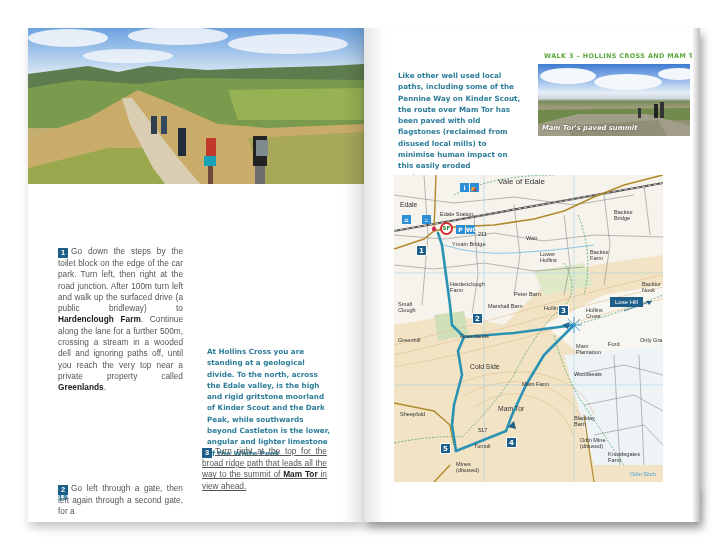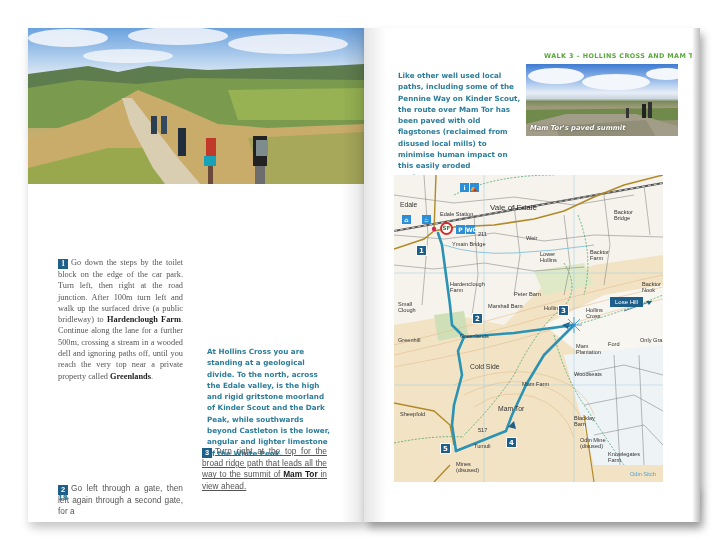--- a/index.html
+++ b/index.html
@@ -33,21 +33,21 @@
   .col .green { color: #6aa84f; }
   .step-num { display: inline-block; width: 10px; height: 10px; line-height: 10px; text-align: center;
               background: #1e5f8a; color: #fff; font-weight: bold; font-size: 7.5px; margin-right: 3px; vertical-align: -1px; }
   .aside { position: absolute; font-family: "DejaVu Sans", sans-serif; font-weight: bold; font-size: 7.2px;
            line-height: 11.3px; color: #2d7d9a; }
   .folio { position: absolute; font-family: "DejaVu Sans", sans-serif; font-weight: bold; font-size: 7px; color: #2d7d9a; }
 
   .running-head { position: absolute; font-family: "DejaVu Sans", sans-serif; font-weight: bold; font-size: 6.4px;
                   color: #5aa83a; letter-spacing: 0.4px; white-space: nowrap; }
 
-  .summit-photo { position: absolute; left: 162px; top: 36px; width: 152px; height: 72px; overflow: hidden;
+  .summit-photo { position: absolute; left: 174px; top: 36px; width: 152px; height: 72px; overflow: hidden;
                   background: linear-gradient(to bottom, #3f7bd2 0%, #8fb5e8 20%, #e7eef7 40%, #cbd6de 48%, #7a8c5a 52%, #9c9a78 60%, #8c8a70 100%); }
   .summit-photo .caption { left: 4px; bottom: 4px; background: transparent; font-size: 6.8px; padding: 0; text-shadow: 0 0 2px rgba(0,0,0,0.6); }
 
   .map { position: absolute; left: 30px; top: 147px; width: 269px; height: 307px; overflow: hidden; background: #f6f3ec; }
   .map svg { position: absolute; left: 0; top: 0; }
   .maplabel { position: absolute; font-family: "Liberation Sans", sans-serif; font-size: 5.6px; color: #333; white-space: nowrap; }
   .maplabel.big { font-size: 8px; }
   .maplabel.mid { font-size: 6.8px; }
   .marker { position: absolute; width: 11px; height: 11px; background: #1e5f8a; color: #fff; font-weight: bold;
             font-family: "DejaVu Sans", sans-serif; font-size: 7px; line-height: 11px; text-align: center; border: 1px solid #fff; }
@@ -90,21 +90,21 @@
         <rect x="176" y="128" width="12" height="10" fill="#17a2b8"></rect>
         <rect x="180" y="138" width="5" height="30" fill="#6b4a3a"></rect>
         <rect x="225" y="108" width="14" height="30" fill="#222"></rect>
         <rect x="228" y="112" width="12" height="16" fill="#7f8c8d"></rect>
         <rect x="227" y="138" width="10" height="18" fill="#6d6d6d"></rect>
         <rect x="229" y="156" width="4" height="24" fill="#8a5a3c"></rect>
       </svg>
       <div class="caption" style="left:30px; top:188px;">The Great Ridge provides exhilarating walking</div>
     </div>
 
-    <div class="col" style="left:30px; top:229px; width:125px;font-family:Liberation Serif, serif;">
+    <div class="col" style="left:30px; top:218px; width:125px;">
       <p>
         <span class="step-num">1</span><span>Go down the steps by the toilet block on the edge of the car park. Turn left, then right at the road junction. After 100m turn left and walk up the surfaced drive (a public bridleway) to </span><b>Hardenclough Farm</b><span>. Continue along the lane for a further 500m, crossing a stream in a wooded dell and ignoring paths off, until you reach the very top near a private property called </span><b>Greenlands</b><span>.</span>
       </p>
     </div>
     <div class="col" style="left:30px; top:455px; width:125px;">
       <span class="step-num">2</span><span>Go left through a gate, then left again through a second gate, for a</span>
     </div>
 
     <div class="aside" style="left:179px; top:318px; width:125px;">At Hollins Cross you are standing at a geological divide. To the north, across the Edale valley, is the high and rigid gritstone moorland of Kinder Scout and the Dark Peak, while southwards beyond Castleton is the lower, angular and lighter limestone of the White Peak.</div>
     <div class="col" style="left:174px; top:418px; width:125px;text-decoration:underline;">
@@ -221,21 +221,21 @@
       </svg>
 
       <div class="sf" style="left:46px; top:47px;">SF</div>
       <div class="icon-box" style="left:62px; top:50px;">P</div>
       <div class="icon-box" style="left:72px; top:50px;">WC</div>
       <div class="icon-box" style="left:66px; top:8px;">i</div>
       <div class="icon-box" style="left:76px; top:8px;">⛺</div>
       <div class="icon-box" style="left:8px; top:40px;">⌂</div>
       <div class="icon-box" style="left:28px; top:40px;">☕</div>
 
-      <div class="maplabel big" style="left:96px; top:2px;margin-top:26px;">Vale of Edale</div>
+      <div class="maplabel big" style="left:104px; top:2px;">Vale of Edale</div>
       <div class="maplabel mid" style="left:6px; top:26px;">Edale</div>
       <div class="maplabel" style="left:46px; top:36px;">Edale Station</div>
       <div class="maplabel" style="left:58px; top:66px;">Ymain Bridge</div>
       <div class="maplabel" style="left:84px; top:56px;">211</div>
       <div class="maplabel" style="left:132px; top:60px;">Weir</div>
       <div class="maplabel" style="left:56px; top:106px; width:46px; white-space:normal;">Hardenclough Farm</div>
       <div class="maplabel" style="left:4px; top:126px; width:30px; white-space:normal;">Small Clough</div>
       <div class="maplabel" style="left:4px; top:162px;">Greenhill</div>
       <div class="maplabel" style="left:66px; top:158px;">Greenlands</div>
       <div class="maplabel mid" style="left:76px; top:188px;">Cold Side</div>

